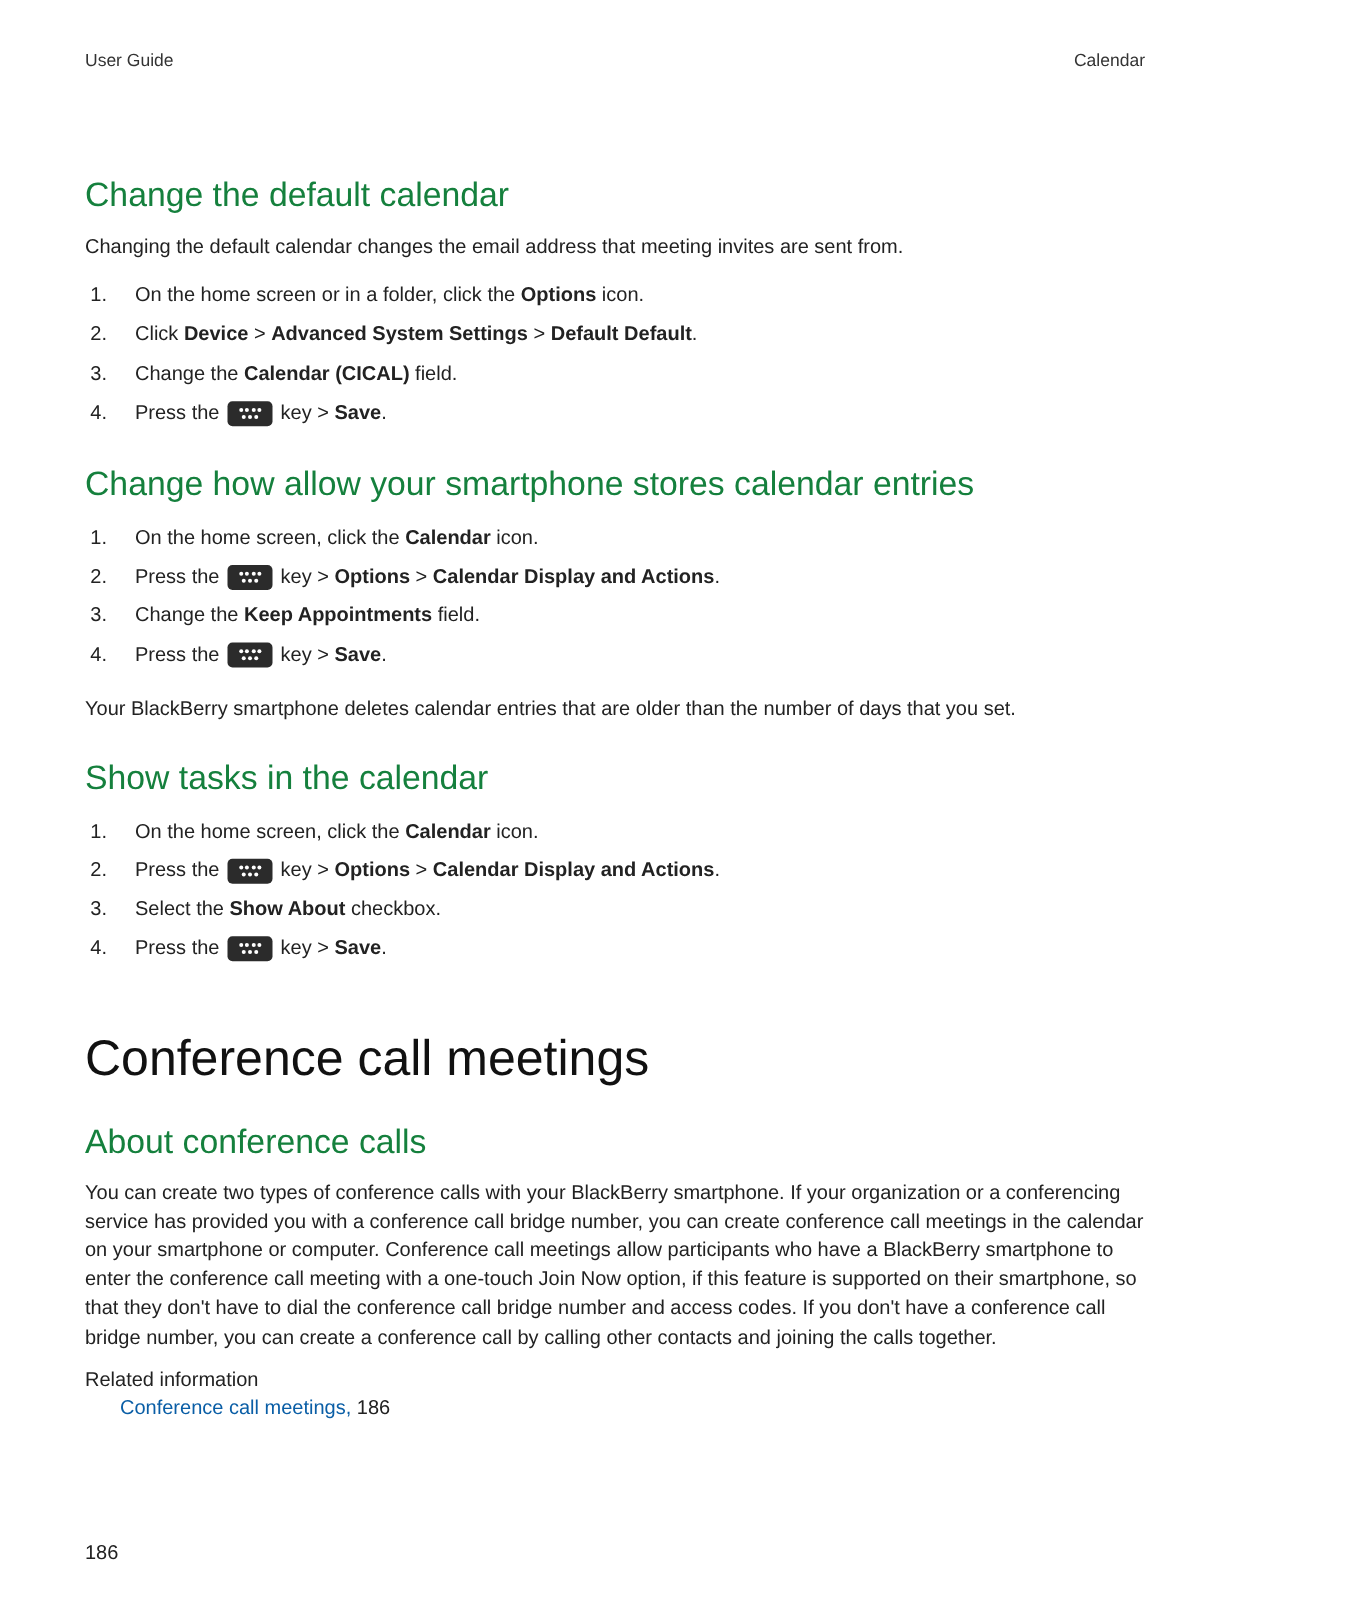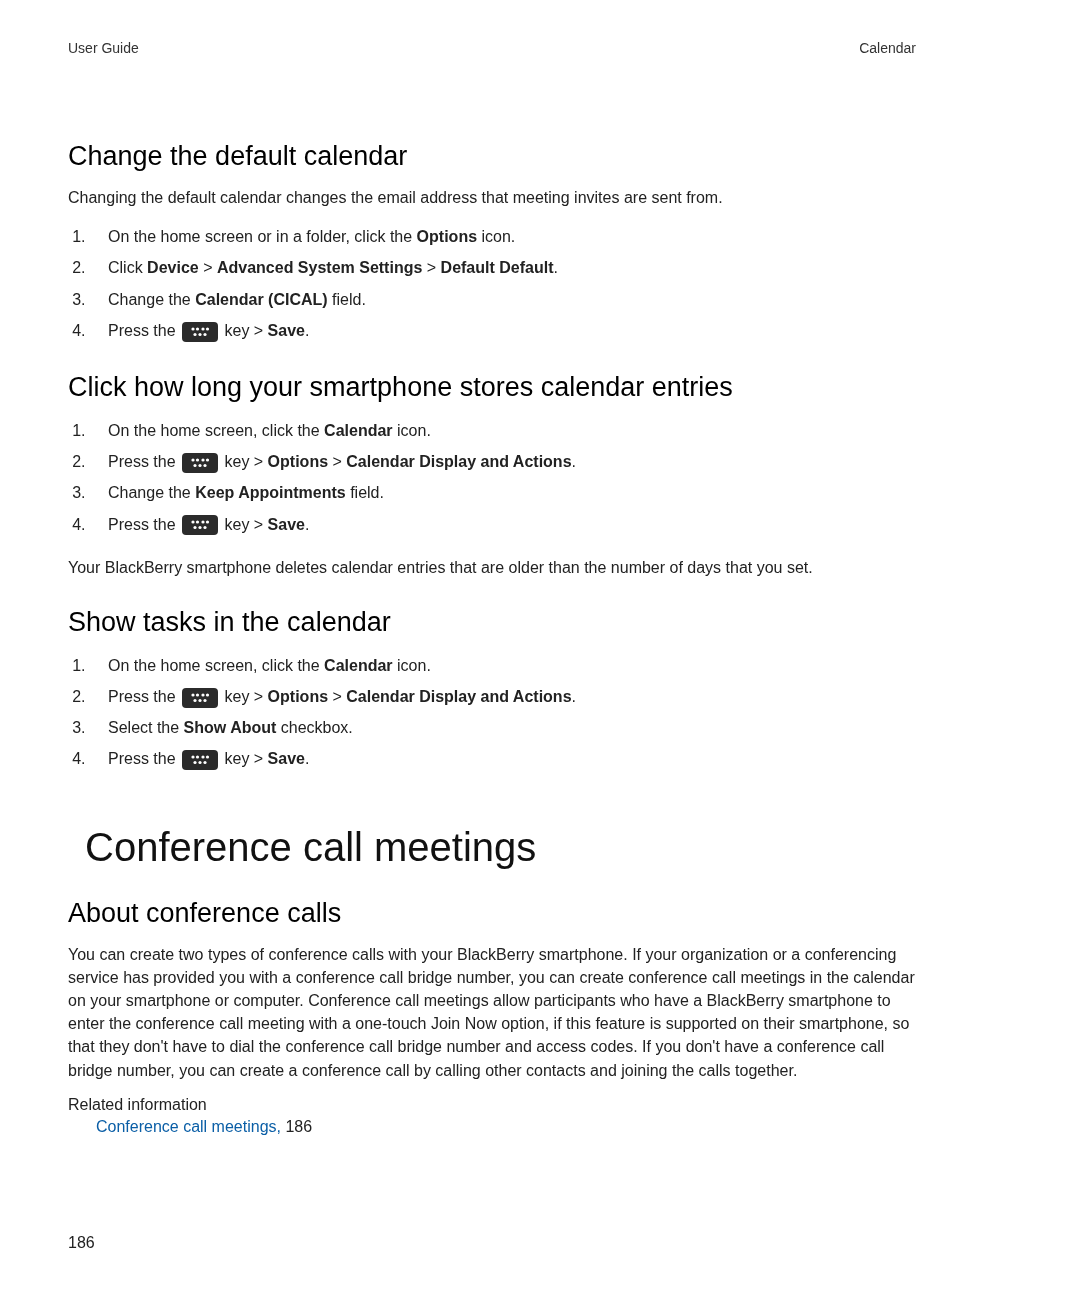--- a/index.html
+++ b/index.html
@@ -20,26 +20,26 @@
     display: flex;
     justify-content: space-between;
     font-size: 14px;
     color: #333;
     margin-bottom: 85px;
   }
   h2.section {
     font-size: 27px;
     font-weight: 400;
     margin: 28px 0 14px 0;
-    color: #000000;
+    color: #15803d;
   }
   h1.big {
     font-size: 40px;
     font-weight: 400;
-    margin: 52px 0 28px 17px;
+    margin: 52px 0 28px 0;
     color: #111;
   }
   p.body {
     font-size: 16px;
     line-height: 1.45;
     margin: 6px 0 14px 0;
   }
   ol.steps {
     font-size: 16px;
     line-height: 1.7;
@@ -116,21 +116,21 @@
               <circle cx="13" cy="3" r="1.6"></circle>
               <circle cx="17.5" cy="3" r="1.6"></circle>
               <circle cx="5" cy="8.5" r="1.6"></circle>
               <circle cx="10" cy="8.5" r="1.6"></circle>
               <circle cx="15" cy="8.5" r="1.6"></circle>
             </g>
           </svg></span><span> key &gt; </span><b>Save</b><span>.</span>
     </li>
   </ol>
 
-  <h2 class="section">Click how long your smartphone stores calendar entries</h2>
+  <h2 class="section">Change how allow your smartphone stores calendar entries</h2>
   <ol class="steps">
     <li>
       <span>On the home screen, click the </span><b>Calendar</b><span> icon.</span>
     </li>
     <li>
       <span>Press the </span><span class="bb-key"><svg width="20" height="12" viewBox="0 0 20 12">
             <g fill="#fff">
               <circle cx="3" cy="3" r="1.6"></circle>
               <circle cx="7.5" cy="3" r="1.6"></circle>
               <circle cx="13" cy="3" r="1.6"></circle>

